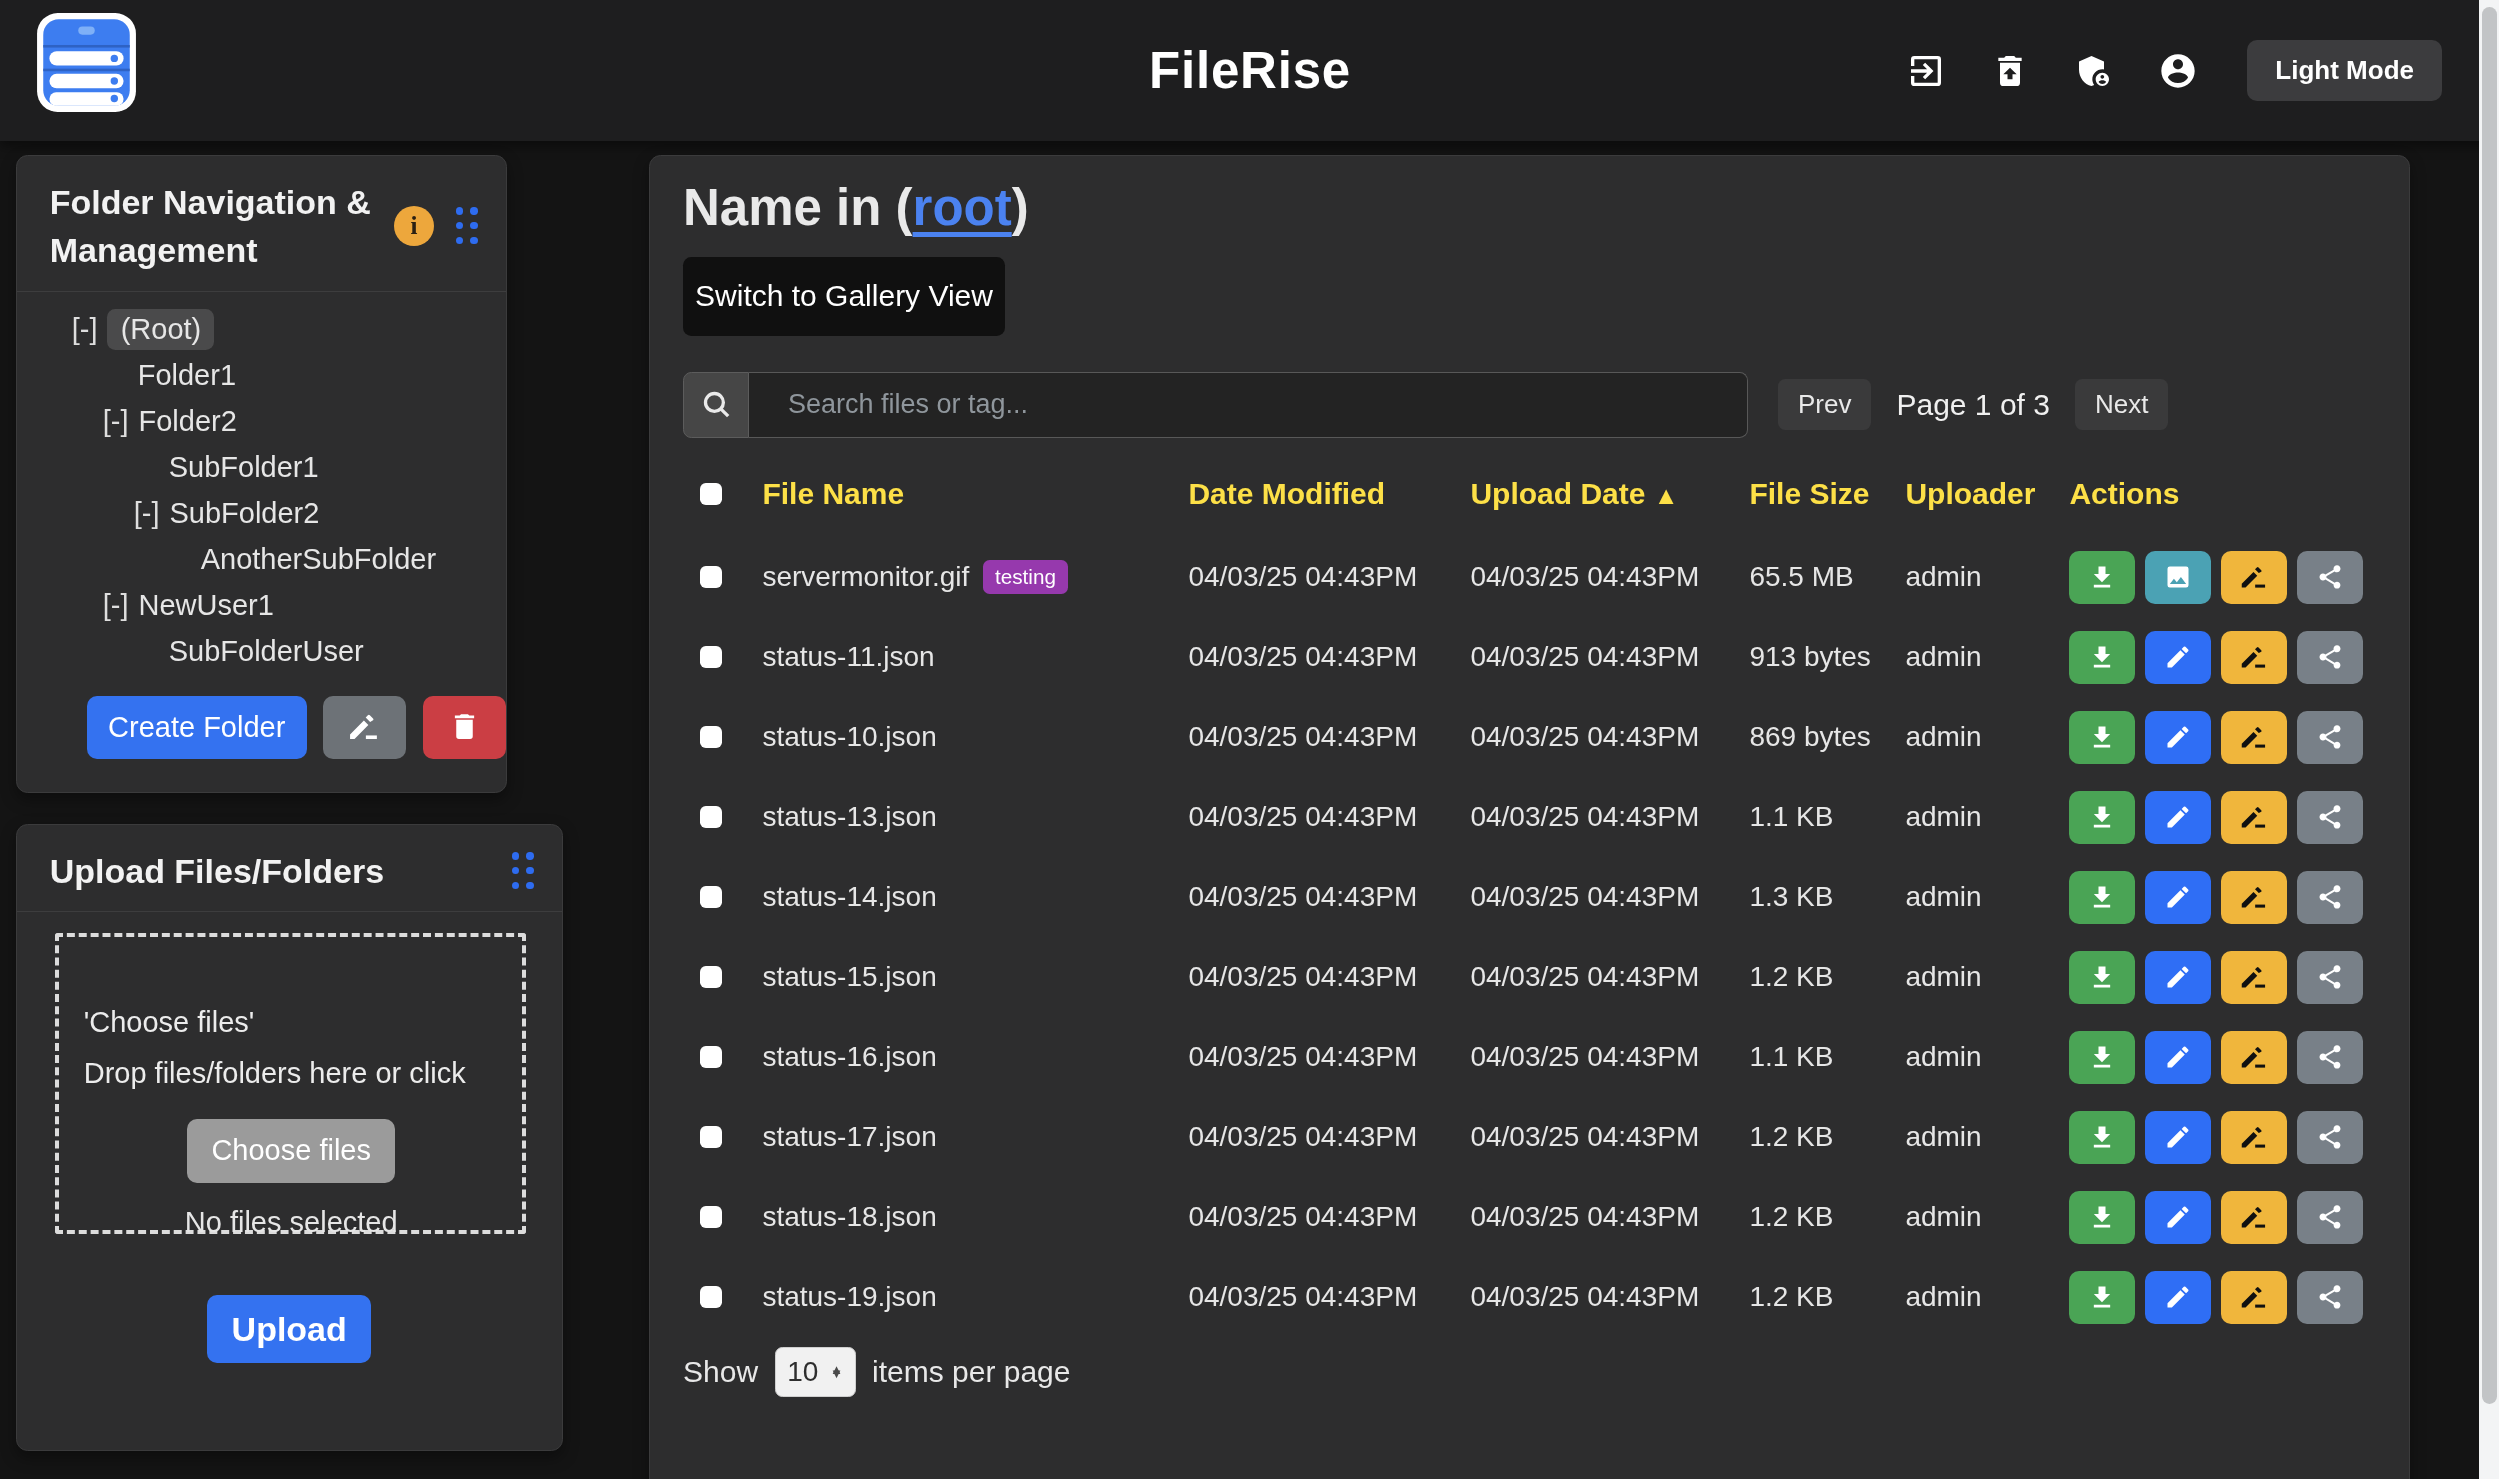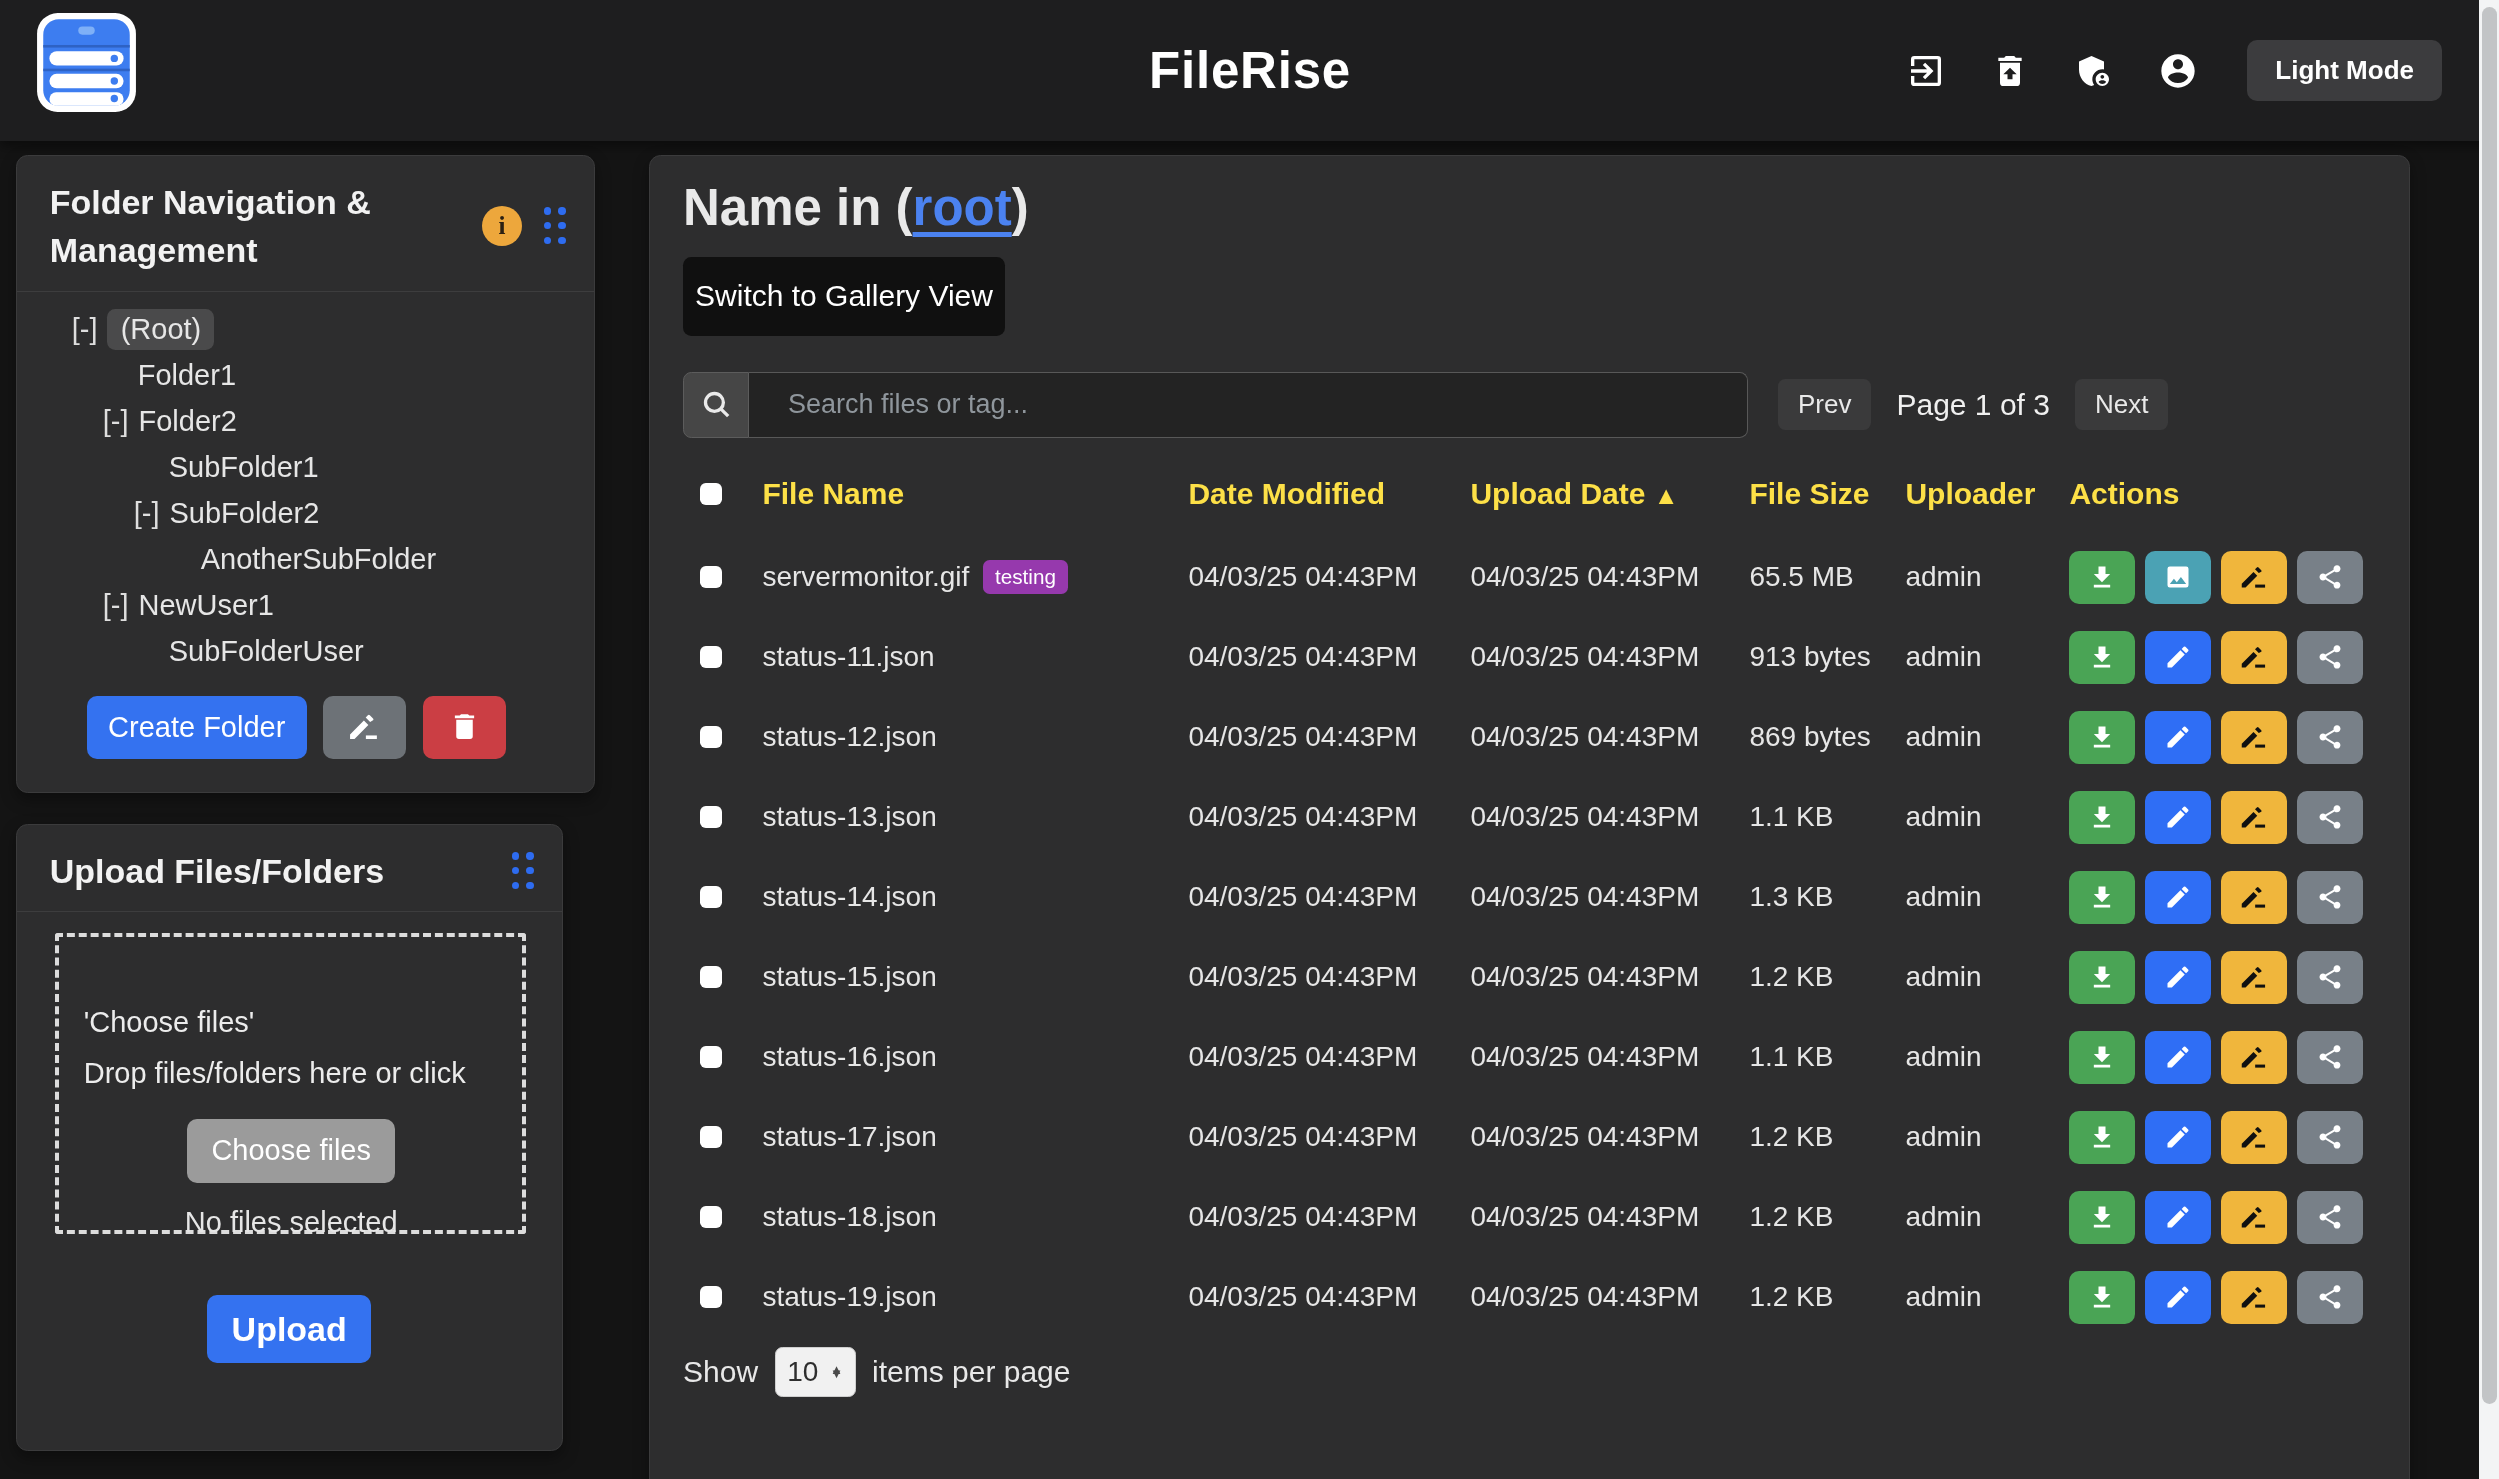--- a/index.html
+++ b/index.html
@@ -18,21 +18,21 @@
   
   .panel { position:absolute; background:#2d2d2e; border:0.8px solid #3b3b3c; border-radius:11.6px; box-shadow:0 6.6px 15px rgba(0,0,0,.35); }
   .panel-header { display:flex; align-items:center; padding:21.5px 28px 16.5px 33px; }
   .panel-title { font-size:34px; font-weight:bold; color:#f2f2f2; line-height:1.42; flex:1; }
   .info-badge { width:40px; height:40px; border-radius:50%; display:flex; align-items:center; justify-content:center; font-weight:bold; font-size:25px; color:#2b2013; font-family:"Liberation Serif",serif; flex:none; }
   .drag-dots { display:grid; grid-template-columns:repeat(2,7.4px); grid-template-rows:repeat(3,7.4px); gap:7.4px; margin-left:21.5px; flex:none; cursor:grab; }
   .drag-dots i { width:7.4px; height:7.4px; border-radius:50%; display:block; }
   .panel-divider { border:none; border-top:1.7px solid #3d3d3e; }
 
   
-  #folder-panel { left:15.7px; top:155px; width:579px; height:638px; }
+  #folder-panel { left:15.7px; top:155px; width:491px; height:638px; }
   .tree { padding-top:15px; }
   .tree-row { height:46px; display:flex; align-items:center; font-size:29px; color:#e6e6e6; cursor:pointer; }
   .tree-toggle { margin-right:10px; color:#dedede; }
   .tree-pill { background:#4a4a4b; border-radius:8.3px; padding:4.1px 13.2px; }
   .folder-actions { position:absolute; left:50px; bottom:33px; display:flex; gap:16.5px; }
   .btn { border:none; border-radius:10px; font-family:inherit; cursor:pointer; }
   .create-folder-btn { width:220px; height:63px; color:#fff; font-size:29px; }
   .icon-btn-lg { width:83px; height:63px; display:flex; align-items:center; justify-content:center; }
   .icon-btn-lg svg { width:33px; height:33px; fill:#fff; }
 
@@ -306,21 +306,21 @@
             <button class="act-btn" style="background: rgb(120, 128, 136);">
               <svg viewBox="0 0 24 24" fill="#fff">
                 <path d="M18 16.08c-.76 0-1.44.3-1.96.77L8.91 12.7c.05-.23.09-.46.09-.7s-.04-.47-.09-.7l7.05-4.11c.54.5 1.25.81 2.04.81 1.66 0 3-1.34 3-3s-1.34-3-3-3-3 1.34-3 3c0 .24.04.47.09.7L8.04 9.81C7.5 9.31 6.79 9 6 9c-1.66 0-3 1.34-3 3s1.34 3 3 3c.79 0 1.5-.31 2.04-.81l7.12 4.16c-.05.21-.08.43-.08.65 0 1.61 1.31 2.92 2.92 2.92 1.61 0 2.92-1.31 2.92-2.92s-1.31-2.92-2.92-2.92z"></path>
               </svg>
             </button>
           </span>
         </div>
         <div class="t-grid t-row">
           <span class="checkbox"></span>
           <span class="fname">
-            <span>status-12.json</span>
+            <span>status-10.json</span>
           </span>
           <span>04/03/25 04:43PM</span>
           <span>04/03/25 04:43PM</span>
           <span>869 bytes</span>
           <span>admin</span>
           <span class="act-cell">
             <button class="act-btn" style="background: rgb(74, 164, 85);">
               <svg viewBox="0 0 24 24" fill="#fff">
                 <path d="M19 9.5h-4V3H9v6.5H5l7 7 7-7zM5 18.6v2.4h14v-2.4H5z"></path>
               </svg>

